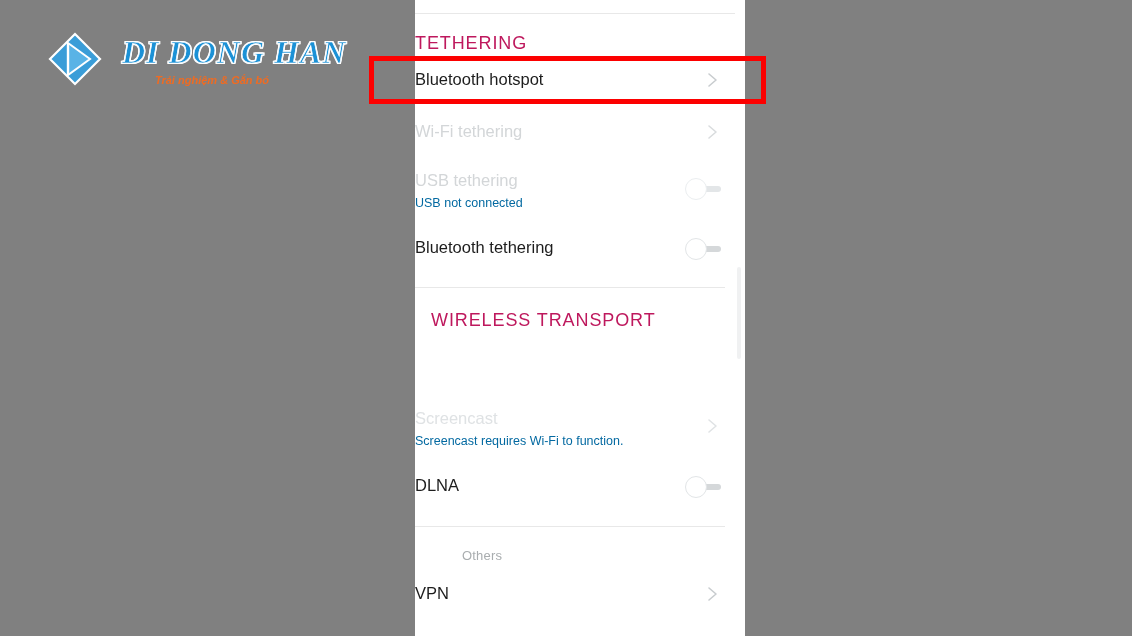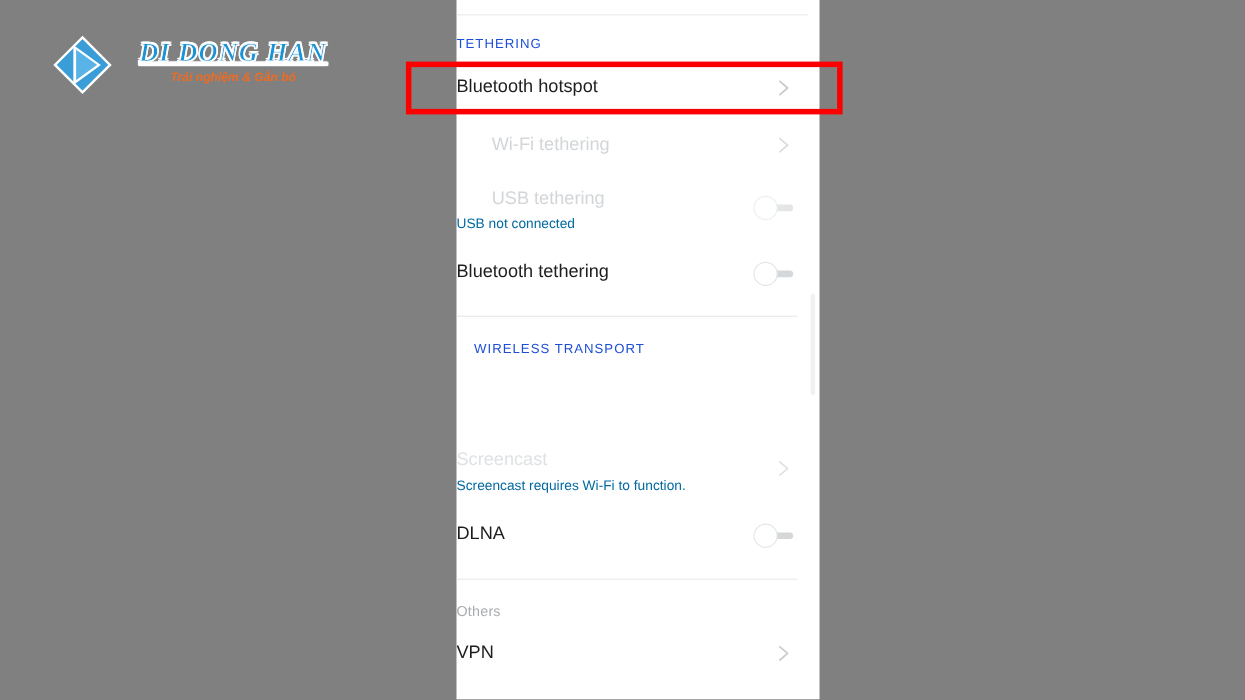--- a/index.html
+++ b/index.html
@@ -36,32 +36,31 @@
   .logo-text-wrap {
     position: absolute;
     left: 78px;
     top: 8px;
     width: 180px;
     text-align: center;
   }
 
   .logo-title {
     font-family: "Liberation Serif", serif;
-    font-size: 24px;
+    font-size: 32px;
     font-weight: bold;
     font-style: italic;
     letter-spacing: 1px;
     color: #1b91d6;
     -webkit-text-stroke: 0.7px #ffffff;
     text-shadow:
        1px 0 0 #fff, -1px 0 0 #fff, 0 1px 0 #fff, 0 -1px 0 #fff,
        1px 1px 0 #fff, -1px -1px 0 #fff, 1px -1px 0 #fff, -1px 1px 0 #fff;
     line-height: 1.05;
     white-space: nowrap;
-    text-decoration: underline;
   }
 
   .logo-tagline {
     font-family: "Liberation Sans", sans-serif;
     font-size: 11px;
     font-weight: bold;
     font-style: italic;
     color: #ef6b22;
     margin-top: 4px;
     white-space: nowrap;
@@ -78,50 +77,51 @@
     overflow: hidden;
   }
 
   .divider {
     height: 1px;
     background: #e8e8e8;
     margin: 0 8px 0 0;
   }
 
   .section-header {
-    font-size: 12px;
+    font-size: 18px;
     letter-spacing: 0.9px;
-    color: #1d4ed8;
+    color: #be185d;
     padding: 0 0 0 0;
     line-height: 1;
   }
 
   .section-header.mixed {
     letter-spacing: 0.2px;
     font-size: 13px;
     color: #a9adaf;
+    padding-left: 47px;
   }
 
   .row {
     position: relative;
     display: flex;
     align-items: flex-start;
     padding-right: 4px;
   }
 
   .row-texts { flex: 1 1 auto; min-width: 0; }
 
   .row-title {
     font-size: 16.5px;
     color: #1d1d1d;
     line-height: 1.2;
     white-space: nowrap;
   }
 
-  .row-title.dim  { color: #d3d6d8; padding-left: 32px; }
+  .row-title.dim  { color: #d3d6d8; }
   .row-title.dim2 { color: #dfe2e4; }
 
   .row-sub {
     font-size: 12.5px;
     line-height: 1.25;
     margin-top: 5px;
     color: #0369a1;
     white-space: nowrap;
   }
 

